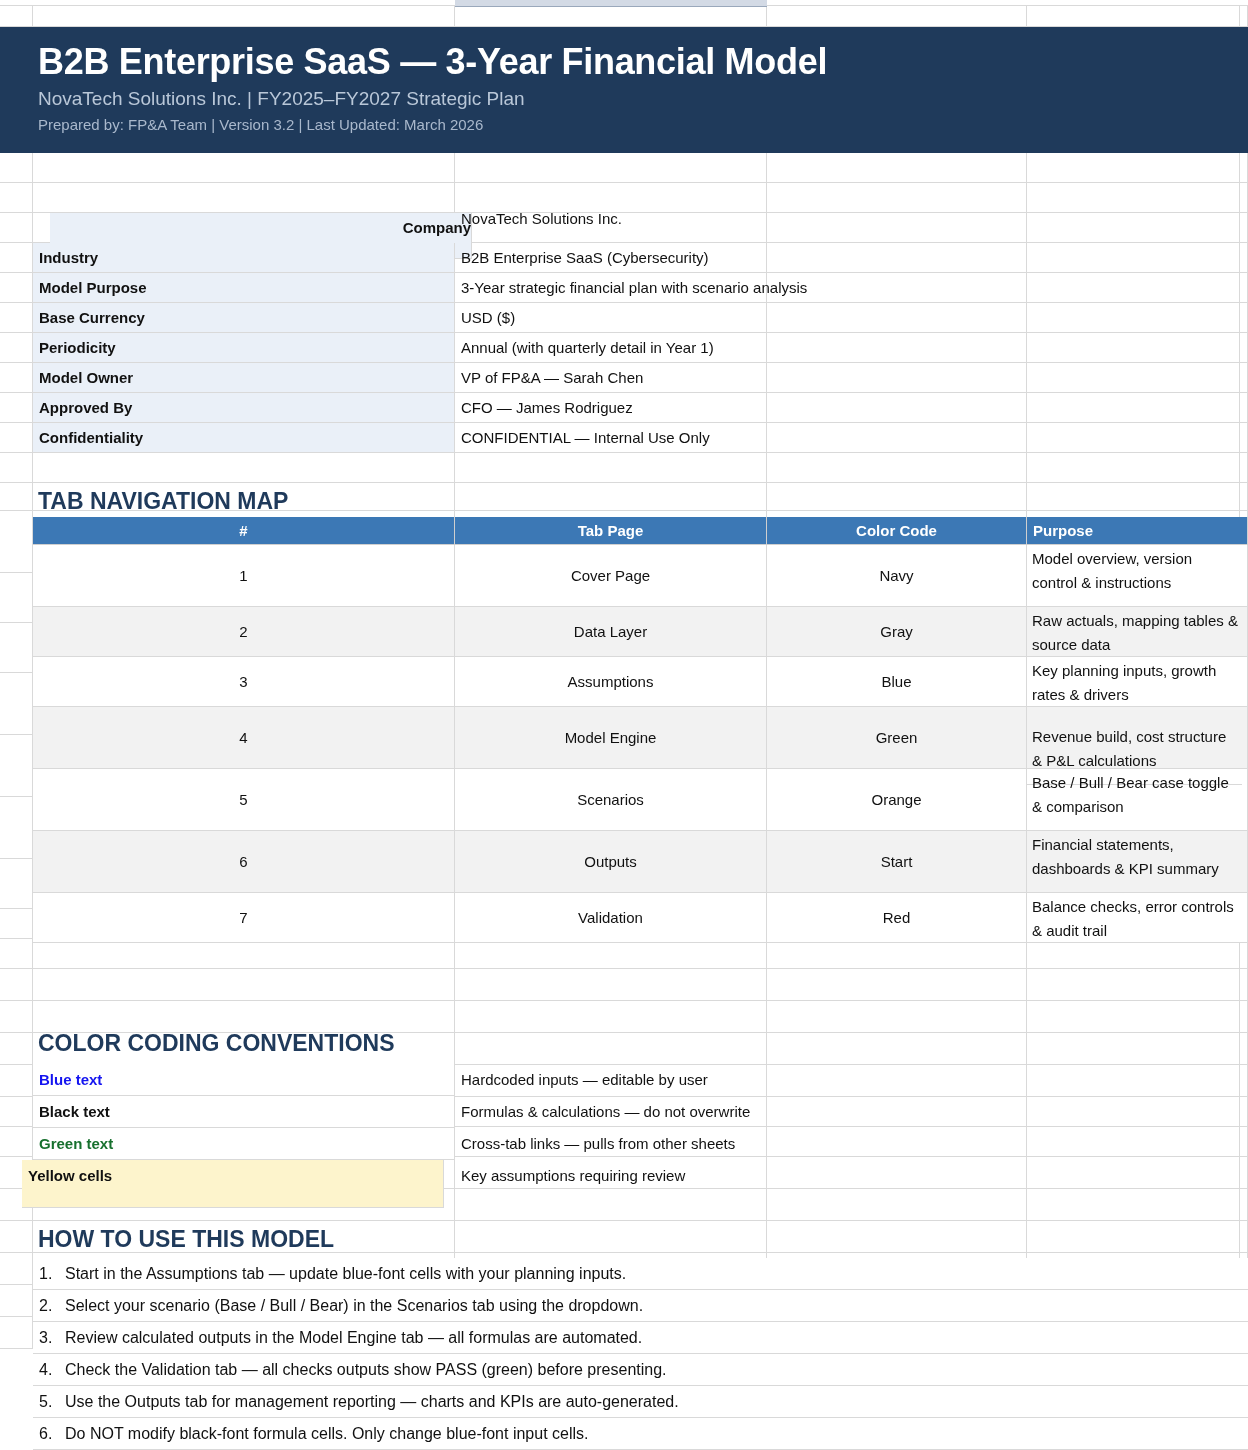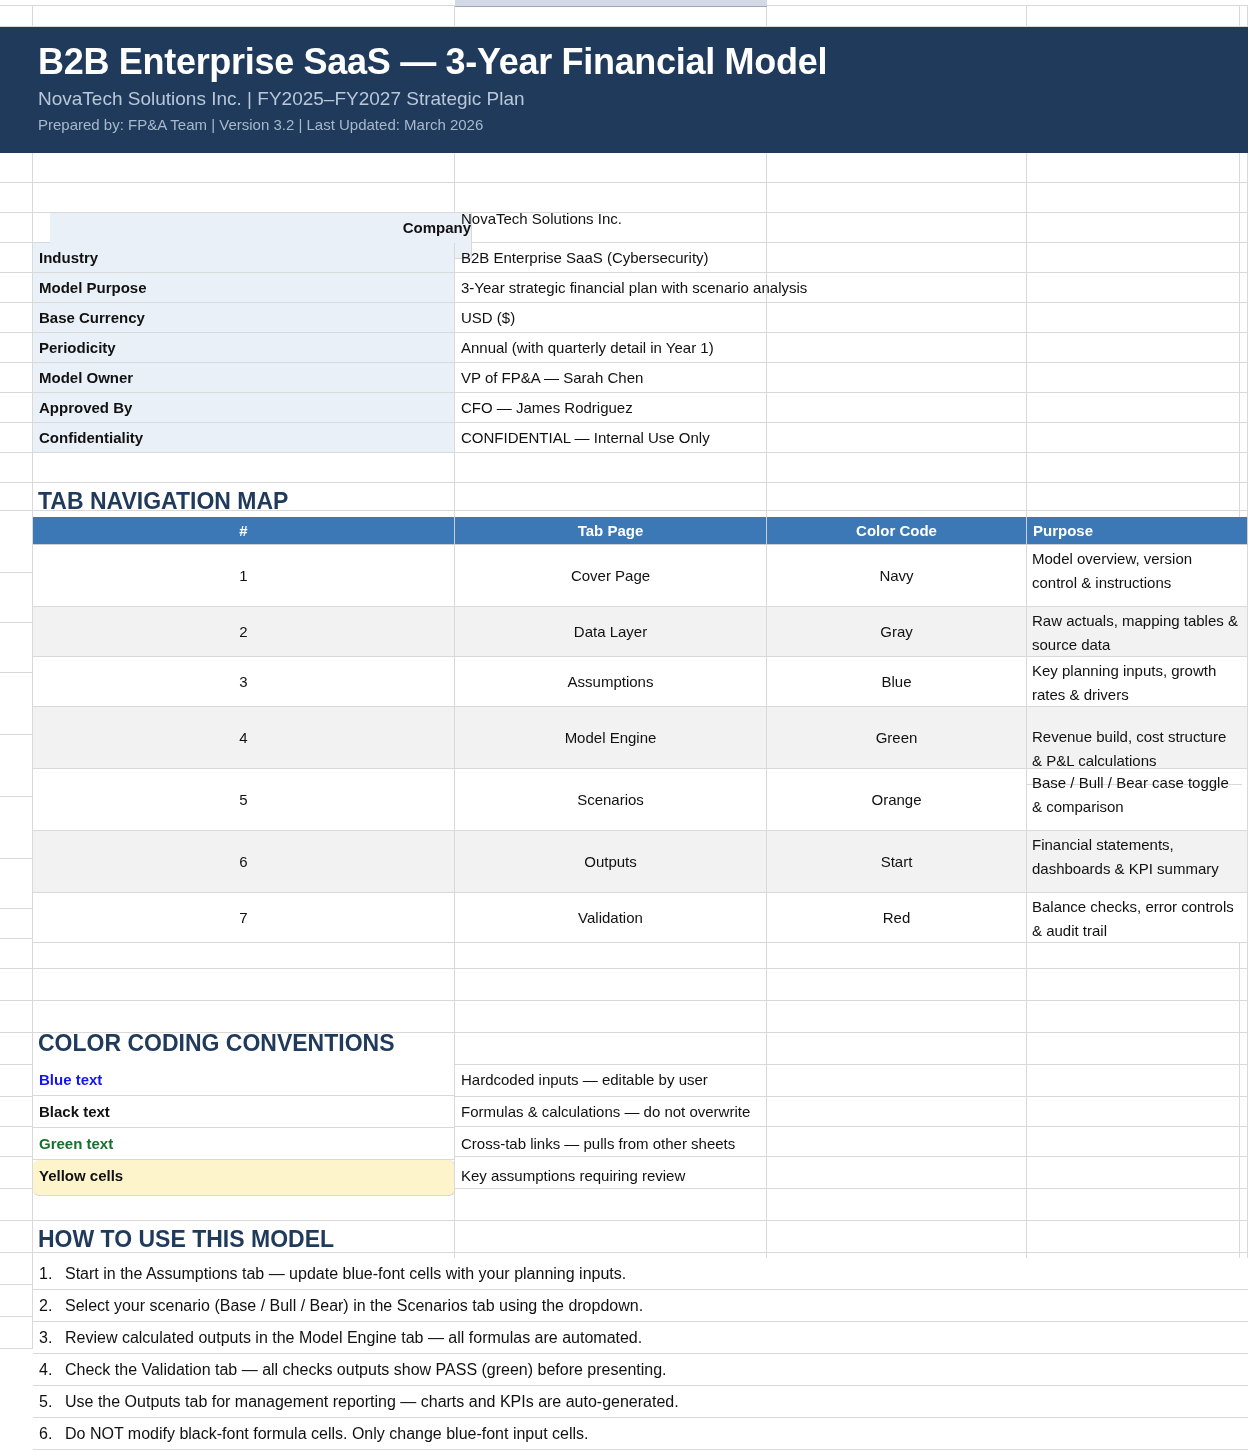--- a/index.html
+++ b/index.html
@@ -464,21 +464,21 @@
       <div class="tr-cell" style="left:1027px;top:893px;width:221px;height:50px;"></div>
       <div class="purpose" style="left:1027px;top:893px;height:50px;">Balance checks, error controls &amp; audit trail</div>
     </div>
   <div id="cc-rows">
       <div class="cell cc-lbl cc-blue" style="left:33px;top:1064px;width:422px;height:32px;line-height:31px;">Blue text</div>
       <div class="ovf" style="left:461px;top:1064px;line-height:31px;">Hardcoded inputs — editable by user</div>
       <div class="cell cc-lbl cc-black" style="left:33px;top:1096px;width:422px;height:32px;line-height:31px;">Black text</div>
       <div class="ovf" style="left:461px;top:1096px;line-height:31px;">Formulas &amp; calculations — do not overwrite</div>
       <div class="cell cc-lbl cc-green" style="left:33px;top:1128px;width:422px;height:32px;line-height:31px;">Green text</div>
       <div class="ovf" style="left:461px;top:1128px;line-height:31px;">Cross-tab links — pulls from other sheets</div>
-      <div class="cell cc-lbl cc-yellow" style="left:33px;top:1160px;width:422px;height:36px;line-height:31px;border-radius:6px;">Yellow cells</div>
+      <div class="cell cc-lbl cc-yellow" style="left:22px;top:1160px;width:422px;height:48px;line-height:31px;">Yellow cells</div>
       <div class="ovf" style="left:461px;top:1160px;line-height:31px;">Key assumptions requiring review</div>
     </div>
   <div id="instr-rows">
       <div class="instr" style="top:1258px;"><span class="num">1.</span><span>Start in the Assumptions tab — update blue-font cells with your planning inputs.</span></div>
       <div class="instr" style="top:1290px;"><span class="num">2.</span><span>Select your scenario (Base / Bull / Bear) in the Scenarios tab using the dropdown.</span></div>
       <div class="instr" style="top:1322px;"><span class="num">3.</span><span>Review calculated outputs in the Model Engine tab — all formulas are automated.</span></div>
       <div class="instr" style="top:1354px;"><span class="num">4.</span><span>Check the Validation tab — all checks outputs show PASS (green) before presenting.</span></div>
       <div class="instr" style="top:1386px;"><span class="num">5.</span><span>Use the Outputs tab for management reporting — charts and KPIs are auto-generated.</span></div>
       <div class="instr" style="top:1418px;"><span class="num">6.</span><span>Do NOT modify black-font formula cells. Only change blue-font input cells.</span></div>
     </div>

